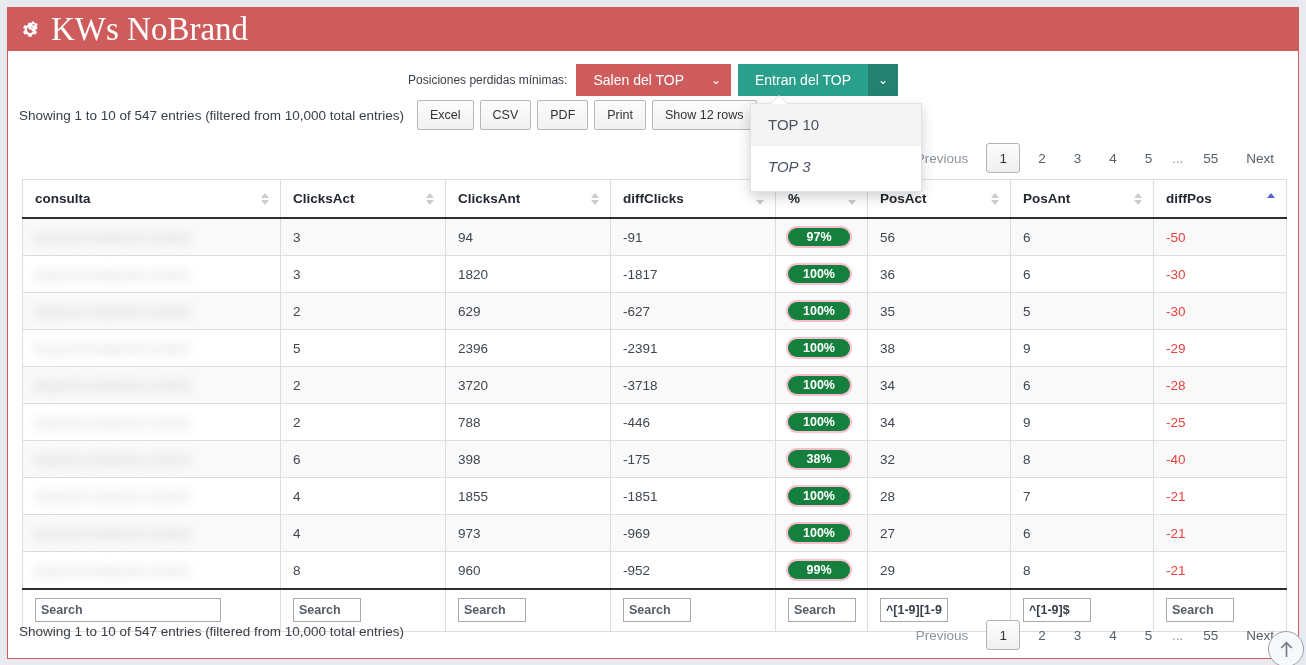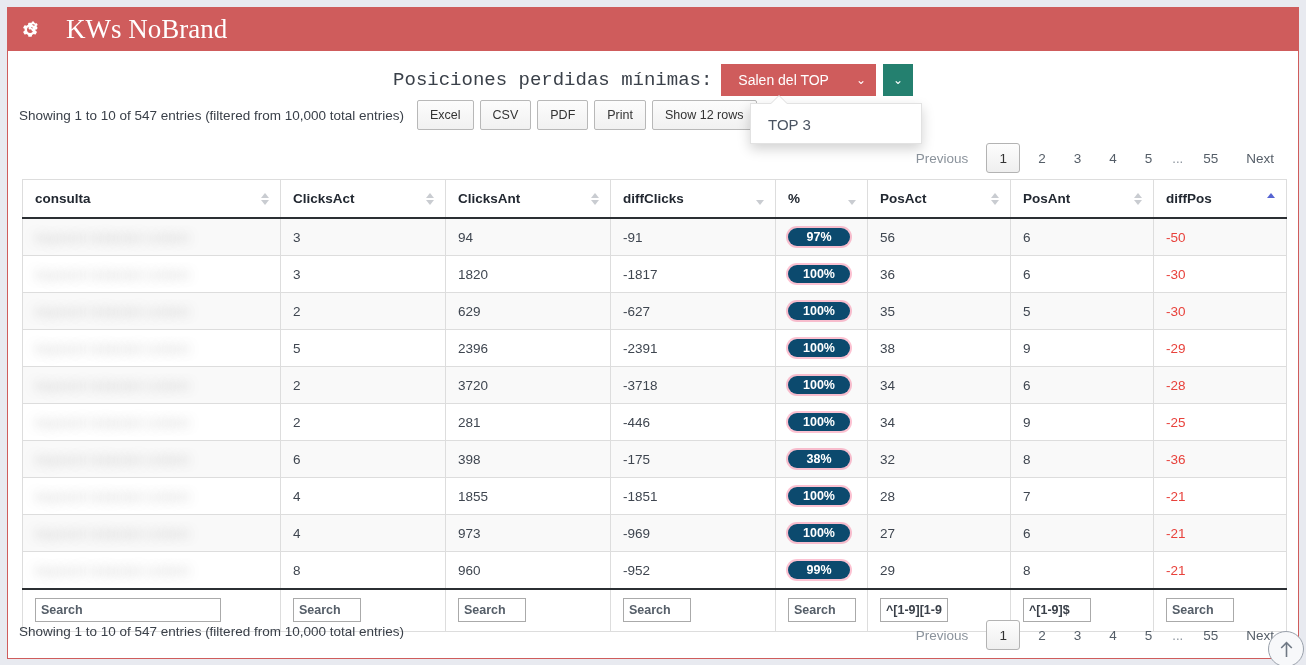--- a/index.html
+++ b/index.html
@@ -20,32 +20,32 @@
     border-top:none;
     overflow:visible;
   }
 
   
   .titlebar{
     height:44px; background:#cf5c5c; color:#fff;
     display:flex; align-items:center; padding-left:13px;
     font-family:"Liberation Serif", serif;
   }
-  .titlebar .title-text{ font-size:27px; letter-spacing:0px; line-height:1;margin-left:15px; }
+  .titlebar .title-text{ font-size:33px; letter-spacing:0px; line-height:1; }
   .cogs-icon{ display:inline-block; width:30px; height:26px; position:relative; margin-right:0px; vertical-align:middle;}
   .cogs-icon svg{ position:absolute; left:0; top:1px; }
 
   
   .toolbar-area{ position:relative; height:96px; }
 
   .minpos-row{
     position:absolute; left:0; top:13px; width:100%;
     display:flex; justify-content:center; align-items:center;
   }
-  .minpos-label{ font-size:19px; color:#3a4049; margin-right:9px;font-family:Liberation Mono, monospace; }
+  .minpos-label{ font-size:12px; color:#3a4049; margin-right:9px; }
 
   .btn-group{ display:inline-flex; position:relative; }
   .btn-split-main{
     height:32px; padding:16px 17px; border:none; color:#fff;
     font-size:14px; font-family:"Liberation Sans", sans-serif;
     display:flex; align-items:center; cursor:pointer;
   }
   .btn-split-caret{
     width:30px; height:32px; border:none; color:#fff;
     display:flex; align-items:center; justify-content:center; cursor:pointer;
@@ -112,21 +112,21 @@
     position:absolute; left:20px; top:-8px; width:0;height:0;
     border-left:8px solid transparent; border-right:8px solid transparent;
     border-bottom:8px solid #fff;
     filter:drop-shadow(0 -1px 0 #dcdcdc);
   }
   .dd-item{
     padding:12px 17px; font-size:15px; color:#4a5361; cursor:pointer;
     border-bottom:1px solid #eeeeee;
   }
   .dd-item.active{ background:#f4f4f4; }
-  .dd-item:last-child{ border-bottom:none; padding-bottom:10px; }
+  .dd-item:last-child{ border-bottom:none; padding-bottom:16px;font-style:italic; }
 
   
   .table-wrap{ position:absolute; left:14px; top:172px; right:14px; }
   table{ border-collapse:collapse; width:1264px; table-layout:fixed; }
   thead th{
     border:1px solid #dddddd; border-bottom:2px solid #2b2f33;
     background:#fff; text-align:left;
     padding:11px 12px; font-size:13.5px; font-weight:bold; color:#222831;
     position:relative; height:38px;
   }
@@ -151,21 +151,21 @@
 
   .blurred-cell{
     color:transparent;
     text-shadow:0 0 11px rgba(120,120,120,.40);
     user-select:none;
     overflow:hidden; white-space:nowrap;
   }
   .neg{ color:#e8423c; }
   .pct-badge{
     display:inline-block; min-width:62px; text-align:center;
-    background:#0c4a6e; color:#fff; border-radius:9px;
+    background:#15803d; color:#fff; border-radius:9px;
     padding:2px 9px; font-size:12.5px; font-weight:bold;
     box-shadow:0 0 0 2px rgba(245,13,75,.25);
   }
 
   tfoot td{
     border:1px solid #dddddd; border-top:2px solid #2b2f33;
     background:#fff; padding:8px 12px; height:42px;
   }
   .col-search{
     height:24px; border:1px solid #aaa; background:#fff;
@@ -215,20 +215,21 @@
       <span class="minpos-label">Posiciones perdidas mínimas:</span>
 
       <span class="btn-group">
         <button class="btn-split-main red-main">Salen del TOP</button>
         <button class="btn-split-caret red-caret">
           <span class="caret-glyph">⌄</span>
         </button>
       </span>
 
       <span class="btn-group gap-btn">
+        <button class="btn-split-main teal-main">Entran del TOP</button>
         <button class="btn-split-caret teal-caret">
           <span class="caret-glyph">⌄</span>
         </button>
       </span>
     </div>
 
     <div class="showing-info">Showing 1 to 10 of 547 entries (filtered from 10,000 total entries)</div>
 
     <div class="export-btns">
       <button class="dt-button">Excel</button>
@@ -251,20 +252,21 @@
     </div>
 
     <div class="search-row">
       <span class="search-label">Search:</span>
       <input class="search-input" type="text" placeholder="" style="">
     </div>
   </div>
 
   <div class="dropdown-menu">
     <div class="dropdown-caret"></div>
+    <div class="dd-item active">TOP 10</div>
     <div class="dd-item">TOP 3</div>
   </div>
 
   <div class="table-wrap">
     <table>
       <colgroup>
         <col style="width:258px">
           <col style="width:165px">
           <col style="width:165px">
         <col style="width:165px">
@@ -377,36 +379,36 @@
             <td>3720</td>
             <td>-3718</td>
             <td><span class="pct-badge">100%</span></td>
             <td>34</td>
             <td>6</td>
             <td class="neg">-28</td>
           </tr>
           <tr>
             <td class="blurred-cell">keyword redacted content</td>
             <td>2</td>
-            <td>281</td>
+            <td>788</td>
             <td>-446</td>
             <td><span class="pct-badge">100%</span></td>
             <td>34</td>
             <td>9</td>
             <td class="neg">-25</td>
           </tr>
           <tr>
             <td class="blurred-cell">keyword redacted content</td>
             <td>6</td>
             <td>398</td>
             <td>-175</td>
             <td><span class="pct-badge">38%</span></td>
             <td>32</td>
             <td>8</td>
-            <td class="neg">-36</td>
+            <td class="neg">-40</td>
           </tr>
           <tr>
             <td class="blurred-cell">keyword redacted content</td>
             <td>4</td>
             <td>1855</td>
             <td>-1851</td>
             <td><span class="pct-badge">100%</span></td>
             <td>28</td>
             <td>7</td>
             <td class="neg">-21</td>

